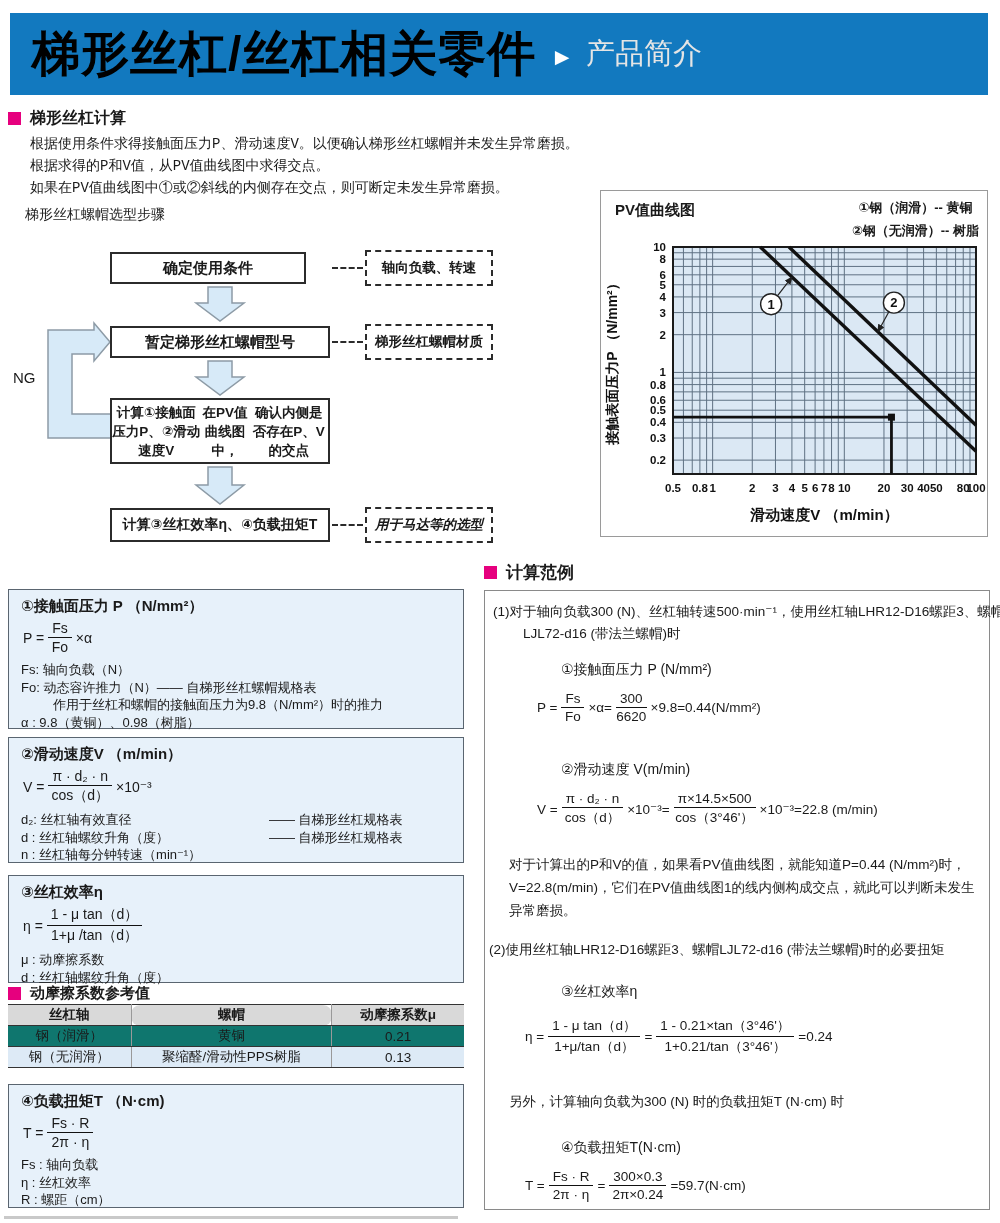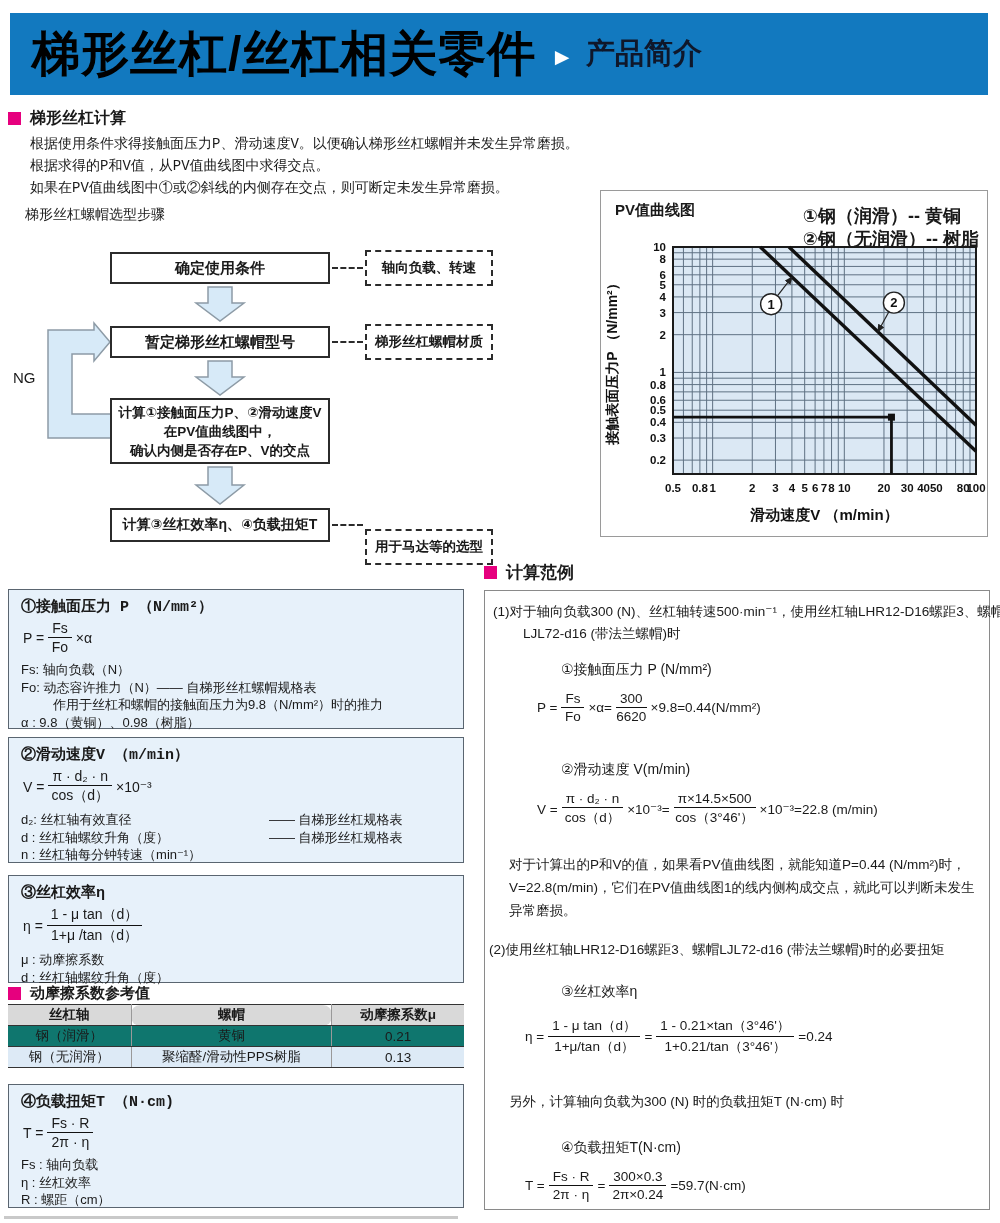--- a/index.html
+++ b/index.html
@@ -4,44 +4,44 @@
 <style>
   html,body{margin:0;padding:0;background:#ffffff;}
   #page{position:relative;width:1000px;height:1223px;background:#ffffff;overflow:hidden;
         font-family:"Liberation Sans","DejaVu Sans",sans-serif;color:#1a1a1a;}
   .abs{position:absolute;}
 
   
   .banner{left:10px;top:13px;width:978px;height:82px;background:#1279bf;display:flex;align-items:center;padding-left:22px;box-sizing:border-box;}
   .banner .t-main{color:#000000;font-weight:bold;font-size:48px;letter-spacing:1px;}
   .banner .t-arrow{color:#fff;font-size:24px;margin:6px 12px 0 14px;}
-  .banner .t-sub{color:#0f172a;font-weight:bold;font-size:29px;}
+  .banner .t-sub{color:#e5e5e5;font-weight:normal;font-size:29px;}
 
   .sq{display:inline-block;width:13px;height:13px;background:#e6007e;margin-right:9px;flex:none;}
   .sec-head{display:flex;align-items:center;font-weight:bold;}
 
   .intro-line{font-size:14px;line-height:22px;font-family:Liberation Mono, monospace;}
 
   
   .fc-box{border:2px solid #2b2b2b;background:#fff;display:flex;align-items:center;justify-content:center;
           text-align:center;font-weight:bold;box-sizing:border-box;}
   .fc-dash{border:2px dashed #2b2b2b;background:#fff;display:flex;align-items:center;justify-content:center;
            text-align:center;font-weight:bold;box-sizing:border-box;font-size:13.5px;}
   .fc-conn{border-top:2px dashed #2b2b2b;height:0;}
   .fc-multiline{font-size:13.5px;line-height:19px;}
 
   
   .chart-panel{left:600px;top:190px;width:388px;height:347px;border:1px solid #9a9a9a;background:#fff;box-sizing:border-box;}
   .chart-title{position:absolute;left:14px;top:10px;font-size:15px;font-weight:bold;}
-  .chart-legend{position:absolute;right:8px;top:5px;font-size:18px;font-weight:bold;line-height:23px;text-align:left;margin-top:9px;}
+  .chart-legend{position:absolute;right:8px;top:5px;font-size:13px;font-weight:bold;line-height:23px;text-align:center;}
   .chart-plot{position:absolute;left:0;top:50px;width:388px;height:290px;}
 
   
   .fbox{border:1.5px solid #5a6570;background:#e7f1fa;box-sizing:border-box;padding:7px 12px 4px 12px;}
-  .fbox-title{font-weight:bold;font-size:15px;margin-bottom:4px;font-family:Liberation Mono, monospace;}
+  .fbox-title{font-weight:bold;font-size:15px;margin-bottom:4px;}
   .formula{display:flex;align-items:center;font-size:14px;margin:4px 0 6px 2px;}
   .frac{display:inline-block;vertical-align:middle;text-align:center;margin:0 4px;}
   .frac .num{display:block;border-bottom:1.5px solid #111;padding:0 4px 1px 4px;}
   .frac .den{display:block;padding-top:1px;}
   .fseg{white-space:pre;}
   .notes{font-size:13px;line-height:17.5px;}
   .note-line{position:relative;white-space:nowrap;}
   .note-line.ind{padding-left:32px;}
   .note-right{position:absolute;left:248px;top:0;}
 
@@ -90,37 +90,37 @@
 
   <svg class="abs" style="left:0;top:195px;" width="520" height="360" viewBox="0 195 520 360">
     <polygon points="208,287 232,287 232,303 244,303 220,321 196,303 208,303" fill="#d7eaf8" stroke="#8d9ba6" stroke-width="1.5"></polygon>
     <polygon points="208,361 232,361 232,377 244,377 220,395 196,377 208,377" fill="#d7eaf8" stroke="#8d9ba6" stroke-width="1.5"></polygon>
     <polygon points="208,467 232,467 232,485 244,485 220,504 196,485 208,485" fill="#d7eaf8" stroke="#8d9ba6" stroke-width="1.5"></polygon>
     <polygon points="48,330 94,330 94,323 110,342 94,361 94,354 72,354 72,414 112,414 112,438 48,438" fill="#d7eaf8" stroke="#8d9ba6" stroke-width="1.5"></polygon>
   </svg>
 
   <div class="abs" style="left:13px;top:369px;font-size:15px;">NG</div>
 
-  <div class="abs fc-box" style="left:110px;top:252px;width:220px;height:32px;font-size:15px;">确定使用条件</div>
+  <div class="abs fc-box" style="left:110px;top:252px;width:196px;height:32px;font-size:15px;">确定使用条件</div>
   <div class="abs fc-conn" style="left:332px;top:267px;width:31px;"></div>
   <div class="abs fc-dash" style="left:365px;top:250px;width:128px;height:36px;">轴向负载、转速</div>
 
   <div class="abs fc-box" style="left:110px;top:326px;width:220px;height:32px;font-size:15px;">暂定梯形丝杠螺帽型号</div>
   <div class="abs fc-conn" style="left:332px;top:341px;width:31px;"></div>
   <div class="abs fc-dash" style="left:365px;top:324px;width:128px;height:36px;">梯形丝杠螺帽材质</div>
 
-  <div class="abs fc-box fc-multiline" style="left:110px;top:398px;width:220px;height:66px;flex-direction:column;">
+  <div class="abs fc-box fc-multiline" style="left:110px;top:398px;width:220px;height:66px;flex-direction:row;">
     <div>计算①接触面压力P、②滑动速度V</div>
     <div>在PV值曲线图中，</div>
     <div>确认内侧是否存在P、V的交点</div>
   </div>
 
   <div class="abs fc-box" style="left:110px;top:508px;width:220px;height:34px;font-size:14px;">计算③丝杠效率η、④负载扭矩T</div>
   <div class="abs fc-conn" style="left:332px;top:524px;width:31px;"></div>
-  <div class="abs fc-dash" style="left:365px;top:529px;width:128px;height:36px;">用于马达等的选型</div>
+  <div class="abs fc-dash" style="left:365px;top:507px;width:128px;height:36px;font-style:italic;">用于马达等的选型</div>
 
   <div class="abs chart-panel">
     <div class="chart-title">PV值曲线图</div>
     <div class="chart-legend">
       <div>①钢（润滑）-- 黄铜</div>
       <div>②钢（无润滑）-- 树脂</div>
     </div>
     <div class="chart-plot" id="pv-chart"><svg width="388" height="290" viewBox="0 0 388 290">
           <defs>
             <marker id="ah" markerWidth="8" markerHeight="8" refX="6" refY="3" orient="auto">

